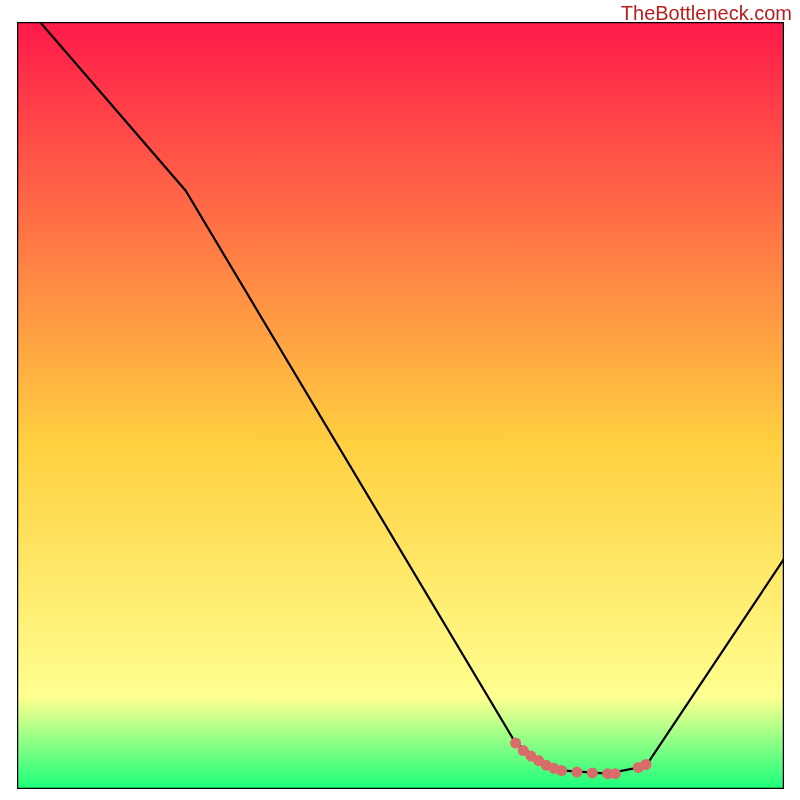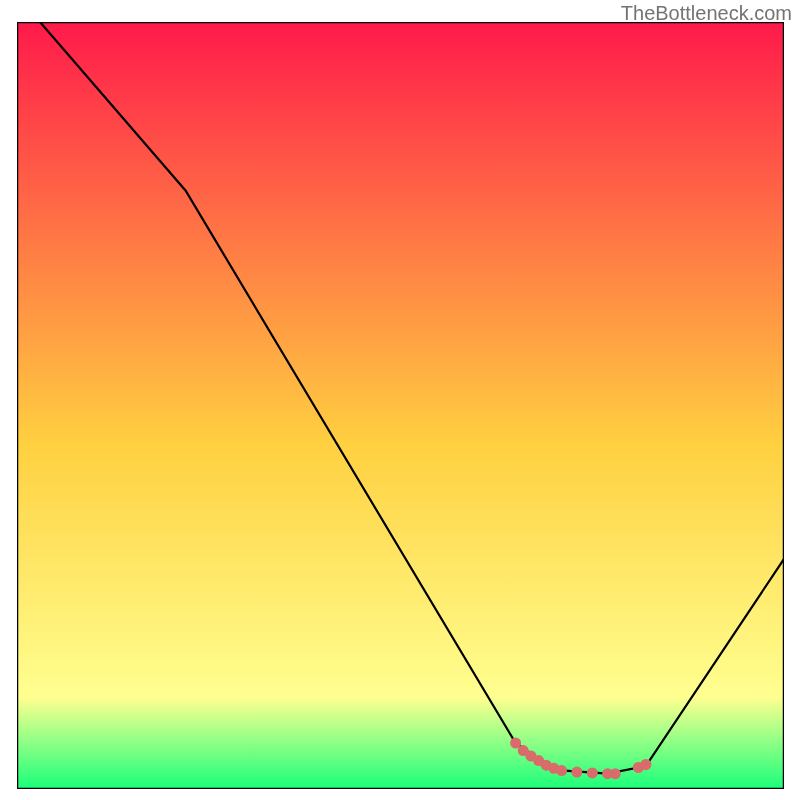--- a/index.html
+++ b/index.html
@@ -14,21 +14,21 @@
   .chart-wrap {
     position: relative;
     width: 800px;
     height: 800px;
   }
   .attribution {
     position: absolute;
     top: 2px;
     right: 8px;
     font-size: 20px;
-    color: #737373;
+    color: #b91c1c;
     font-weight: 500;
     z-index: 5;
   }
   .plot-area {
     position: absolute;
     left: 17px;
     top: 22px;
     width: 767px;
     height: 767px;
   }

